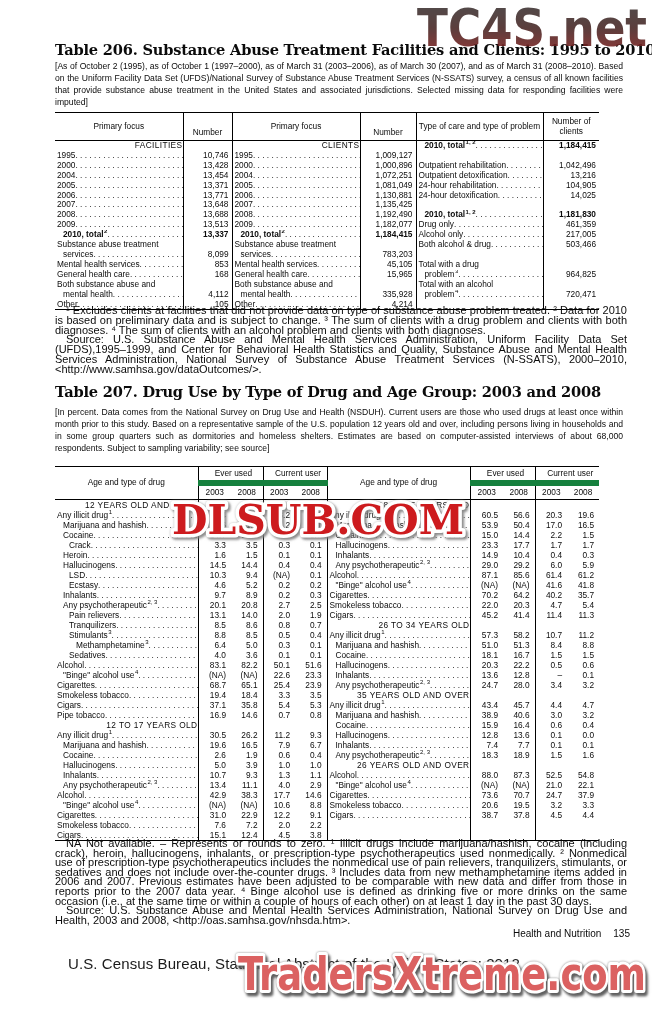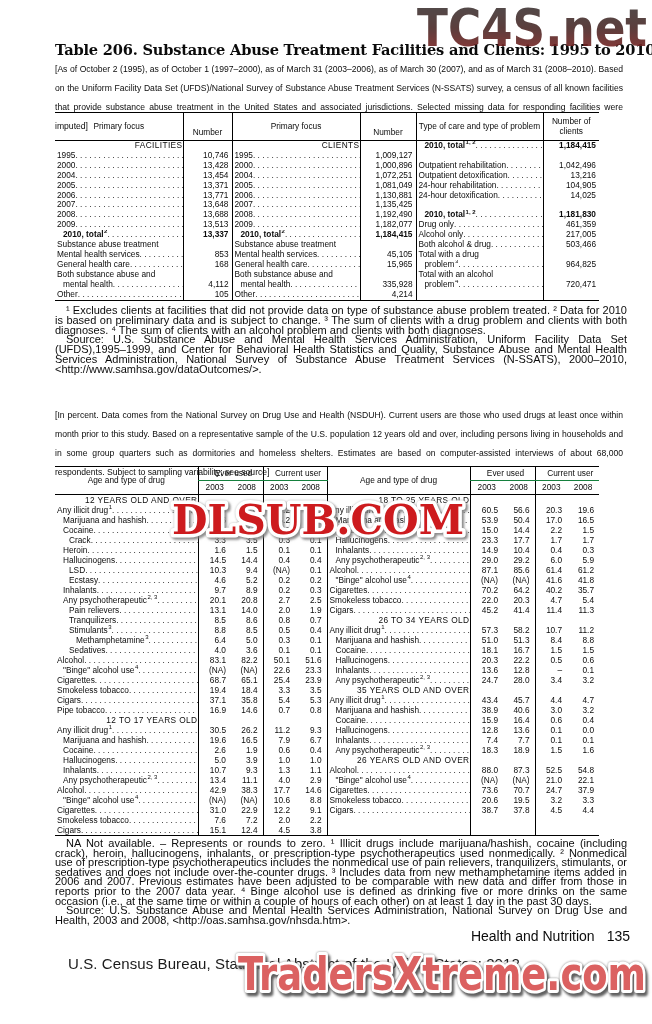--- a/index.html
+++ b/index.html
@@ -1,50 +1,50 @@
 <!DOCTYPE html>
 <html><head>
 <meta charset="utf-8">
 <style>
   html,body{margin:0;padding:0;background:#888;}
   .page{position:relative;width:652px;height:1024px;background:#ffffff;margin:0 auto;
         font-family:"Liberation Sans",sans-serif;color:#0b0b0b;overflow:hidden;}
 
   .tbl-title{position:absolute;left:55px;font-family:"DejaVu Serif",serif;font-weight:bold;
              font-size:14.6px;white-space:nowrap;letter-spacing:-.2px;}
-  .intro{position:absolute;left:55px;width:568px;font-size:8.6px;line-height:19px;text-align:justify;}
+  .intro{position:absolute;left:55px;width:568px;font-size:8.6px;line-height:12px;text-align:justify;}
   .fn{position:absolute;left:55px;width:572px;font-size:11px;text-align:justify;}
   .fn p{margin:0;text-indent:11px;}
 
   .tblwrap{position:absolute;left:55px;width:544px;}
   table{border-collapse:collapse;table-layout:fixed;width:544px;
         border-top:1px solid #000;border-bottom:1px solid #000;}
   th,td{font-size:8.3px;padding:0;overflow:hidden;white-space:nowrap;}
   thead th{font-weight:normal;border-bottom:1px solid #000;line-height:9.6px;vertical-align:middle;padding:1px 2px;}
   #t206 thead th{height:24px;}
   #t207 thead tr th{height:11px;}
   .vb{vertical-align:bottom;padding-bottom:2px;margin-left:16px;}
   tbody td{line-height:9.9px;height:9.9px;vertical-align:bottom;}
   #t207 tbody td{line-height:10px;height:10px;}
   .lcell{padding-left:2px;}
   .ncell{text-align:right;padding-right:3px;}
   #t207 .ncell{padding-right:5px;}
   .bl{border-left:1px solid #000;}
-  .spanner{border-bottom:1px solid #15803d;padding-left:8px;}
+  .spanner{border-bottom:6px solid #15803d;padding-left:8px;}
   .sect{text-align:right;letter-spacing:.4px;padding-left:0;}
   .rowflex{display:flex;align-items:baseline;}
   .lab{white-space:nowrap;}
   .ind1{padding-left:6px;}.ind2{padding-left:12px;}.ind3{padding-left:19px;}
   .dots{flex:1 1 auto;min-width:0;overflow:hidden;white-space:nowrap;color:#222;}
   .dots::before{content:" . . . . . . . . . . . . . . . . . . . . . . . . . . . . . . . . . . . . . . . . . . . .";}
   .bold{font-weight:bold;}
   .bold .dots::before{font-weight:normal;}
   sup{font-size:6px;line-height:0;vertical-align:super;margin-left:.5px;}
 
-  .footer-line{position:absolute;top:928px;right:22px;font-size:14px;}
+  .footer-line{position:absolute;top:928px;right:22px;font-size:10px;}
   .footer-line .pgnum{margin-left:12px;}
   .credit{position:absolute;top:955px;left:68px;font-size:15px;color:#1a1a1a;letter-spacing:.1px;}
 
   .wm{position:absolute;pointer-events:none;}
   #wm-top{top:-4px;right:0;opacity:.9;}
   #wm-mid{top:492px;left:167px;filter:drop-shadow(2px 2px 1px rgba(120,120,120,.75)) drop-shadow(0 0 1px rgba(150,150,150,.6));}
   #wm-bottom{top:936px;left:231px;filter:drop-shadow(2px 3px 1px rgba(80,80,80,.8)) drop-shadow(0 0 1px rgba(90,90,90,.7));}
   .wm text{font-weight:bold;}
 </style>
 </head>
@@ -303,20 +303,38 @@
               <span class="rowflex">
                 <span class="lab ind0"><span>Both alcohol &amp; drug</span></span>
                 <span class="dots"></span>
               </span>
             </td>
             <td class="ncell bl">503,466</td>
           </tr>
           <tr>
             <td class="lcell">
               <span class="rowflex">
+                <span class="lab ind1"><span>services</span></span>
+                <span class="dots"></span>
+              </span>
+            </td>
+            <td class="ncell bl">8,099</td>
+            <td class="lcell bl">
+              <span class="rowflex">
+                <span class="lab ind1"><span>services</span></span>
+                <span class="dots"></span>
+              </span>
+            </td>
+            <td class="ncell bl">783,203</td>
+            <td class="lcell bl">&nbsp;</td>
+            <td class="ncell bl">&nbsp;</td>
+          </tr>
+          <tr>
+            <td class="lcell">
+              <span class="rowflex">
                 <span class="lab ind0"><span>Mental health services</span></span>
                 <span class="dots"></span>
               </span>
             </td>
             <td class="ncell bl">853</td>
             <td class="lcell bl">
               <span class="rowflex">
                 <span class="lab ind0"><span>Mental health services</span></span>
                 <span class="dots"></span>
               </span>
@@ -415,20 +433,21 @@
           </tr>
         </tbody>
     </table>
   </div>
 
   <div class="fn" style="top:306px;line-height:9.8px;">
     <p>¹ Excludes clients at facilities that did not provide data on type of substance abuse problem treated. ² Data for 2010 is based on preliminary data and is subject to change. ³ The sum of clients with a drug problem and clients with both diagnoses. ⁴ The sum of clients with an alcohol problem and clients with both diagnoses.</p>
     <p>Source: U.S. Substance Abuse and Mental Health Services Administration, Uniform Facility Data Set (UFDS),1995–1999, and Center for Behavioral Health Statistics and Quality, Substance Abuse and Mental Health Services Administration, National Survey of Substance Abuse Treatment Services (N-SSATS), 2000–2010, &lt;http://www.samhsa.gov/dataOutcomes/&gt;.</p>
   </div>
 
+  <div class="tbl-title" style="top:383px;">Table 207. Drug Use by Type of Drug and Age Group: 2003 and 2008</div>
   <div class="intro" style="top:406px;">[In percent. Data comes from the National Survey on Drug Use and Health (NSDUH). Current users are those who used drugs at least once within month prior to this study. Based on a representative sample of the U.S. population 12 years old and over, including persons living in households and in some group quarters such as dormitories and homeless shelters. Estimates are based on computer-assisted interviews of about 68,000 respondents. Subject to sampling variability; see source]</div>
 
   <div class="tblwrap" style="top:466px;">
     <table id="t207">
       <colgroup>
         <col style="width:143px">
           <col style="width:33px">
           <col style="width:32px">
           <col style="width:32px">
           <col style="width:32px">

